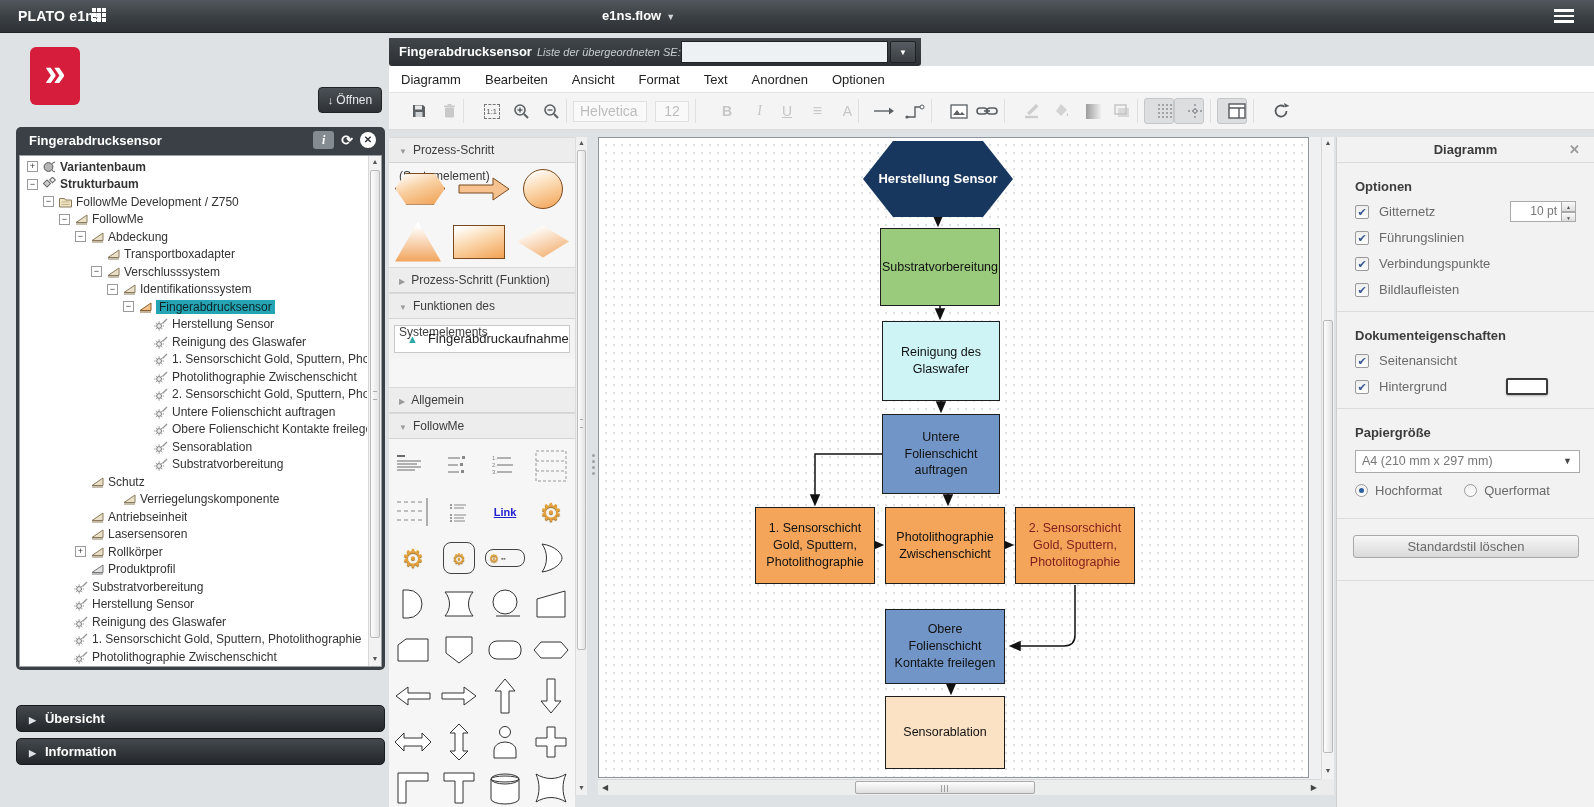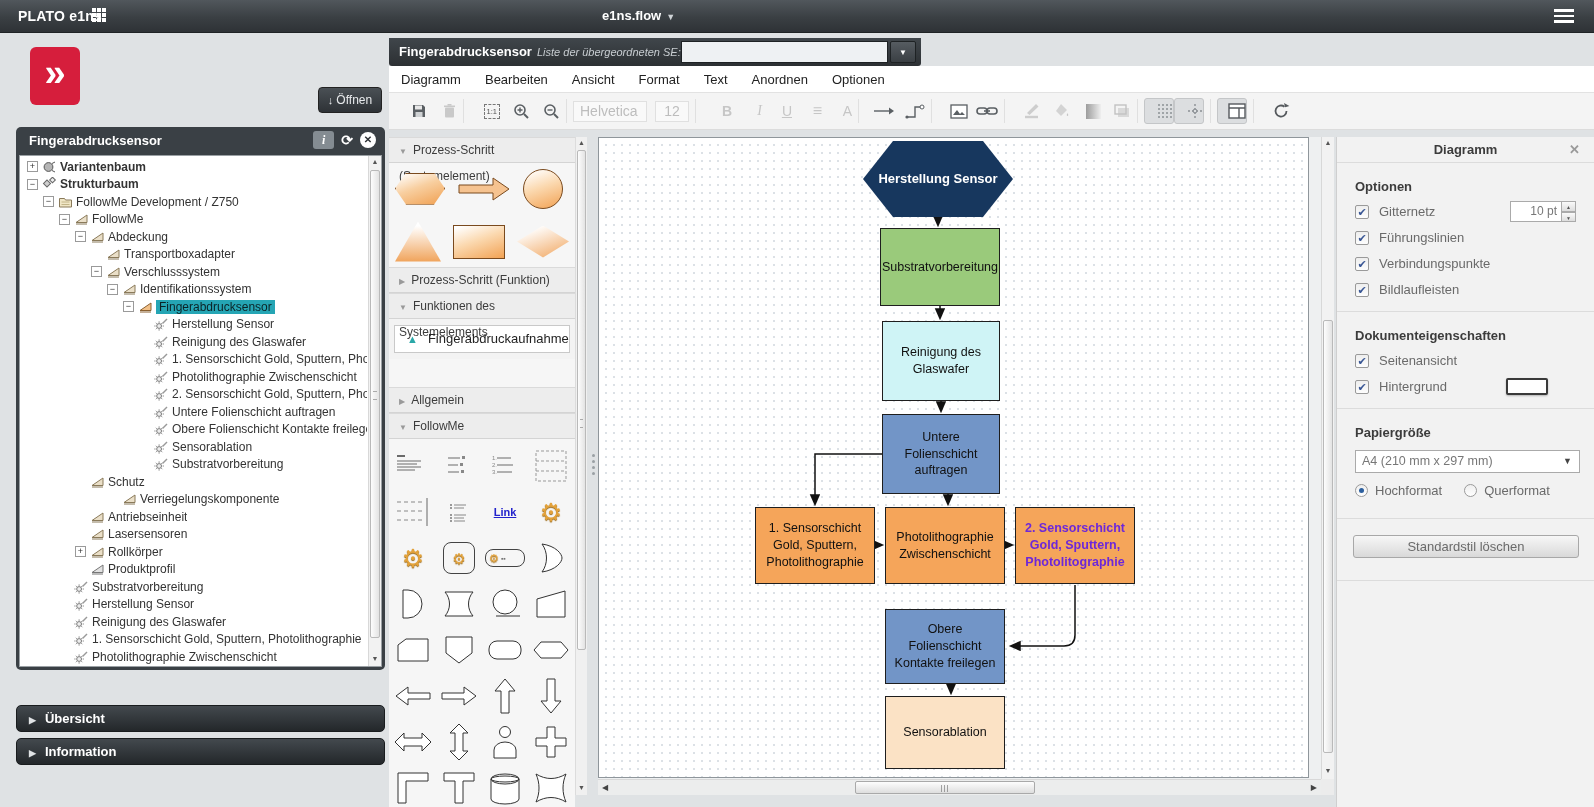--- a/index.html
+++ b/index.html
@@ -889,21 +889,21 @@
         <path d="M476,447 L476,497 Q476,508 465,508 L412,508" marker-end="url(#ah)"></path>
         <path d="M352,546 L352,555" marker-end="url(#ah)"></path>
       </g>
     </svg>
     <div class="node" id="n1" style="background: rgb(23, 55, 94); color: rgb(255, 255, 255);">Herstellung Sensor</div>
     <div class="node" id="n2" style="background: rgb(154, 202, 123); color: rgb(17, 17, 17);">Substratvorbereitung</div>
     <div class="node" id="n3" style="background: rgb(207, 244, 246); color: rgb(17, 17, 17);">Reinigung des Glaswafer</div>
     <div class="node" id="n4" style="background: rgb(114, 149, 199); color: rgb(17, 17, 17);">Untere Folienschicht auftragen</div>
     <div class="node" id="n5" style="background: rgb(245, 165, 90); color: rgb(17, 17, 17);">1. Sensorschicht Gold, Sputtern, Photolithographie</div>
     <div class="node" id="n6" style="background: rgb(245, 165, 90); color: rgb(17, 17, 17);">Photolithographie Zwischenschicht</div>
-    <div class="node" id="n7" style="background: rgb(245, 165, 90); color: #6d28d9; font-weight: bold;">2. Sensorschicht Gold, Sputtern, Photolitographie</div>
+    <div class="node" id="n7" style="background: rgb(245, 165, 90); color: #7f1d1d;">2. Sensorschicht Gold, Sputtern, Photolitographie</div>
     <div class="node" id="n8" style="background: rgb(114, 149, 199); color: rgb(17, 17, 17);">Obere Folienschicht Kontakte freilegen</div>
     <div class="node" id="n9" style="background: rgb(251, 226, 197); color: rgb(17, 17, 17);">Sensorablation</div>
   </div>
   <div id="v-scroll">
     <div class="sb-arrow">▲</div>
     <div id="v-thumb"></div>
     <div class="sb-arrow" id="v-down">▼</div>
   </div>
   <div id="h-scroll">
     <span class="h-arr" style="left:4px;">◀</span>

